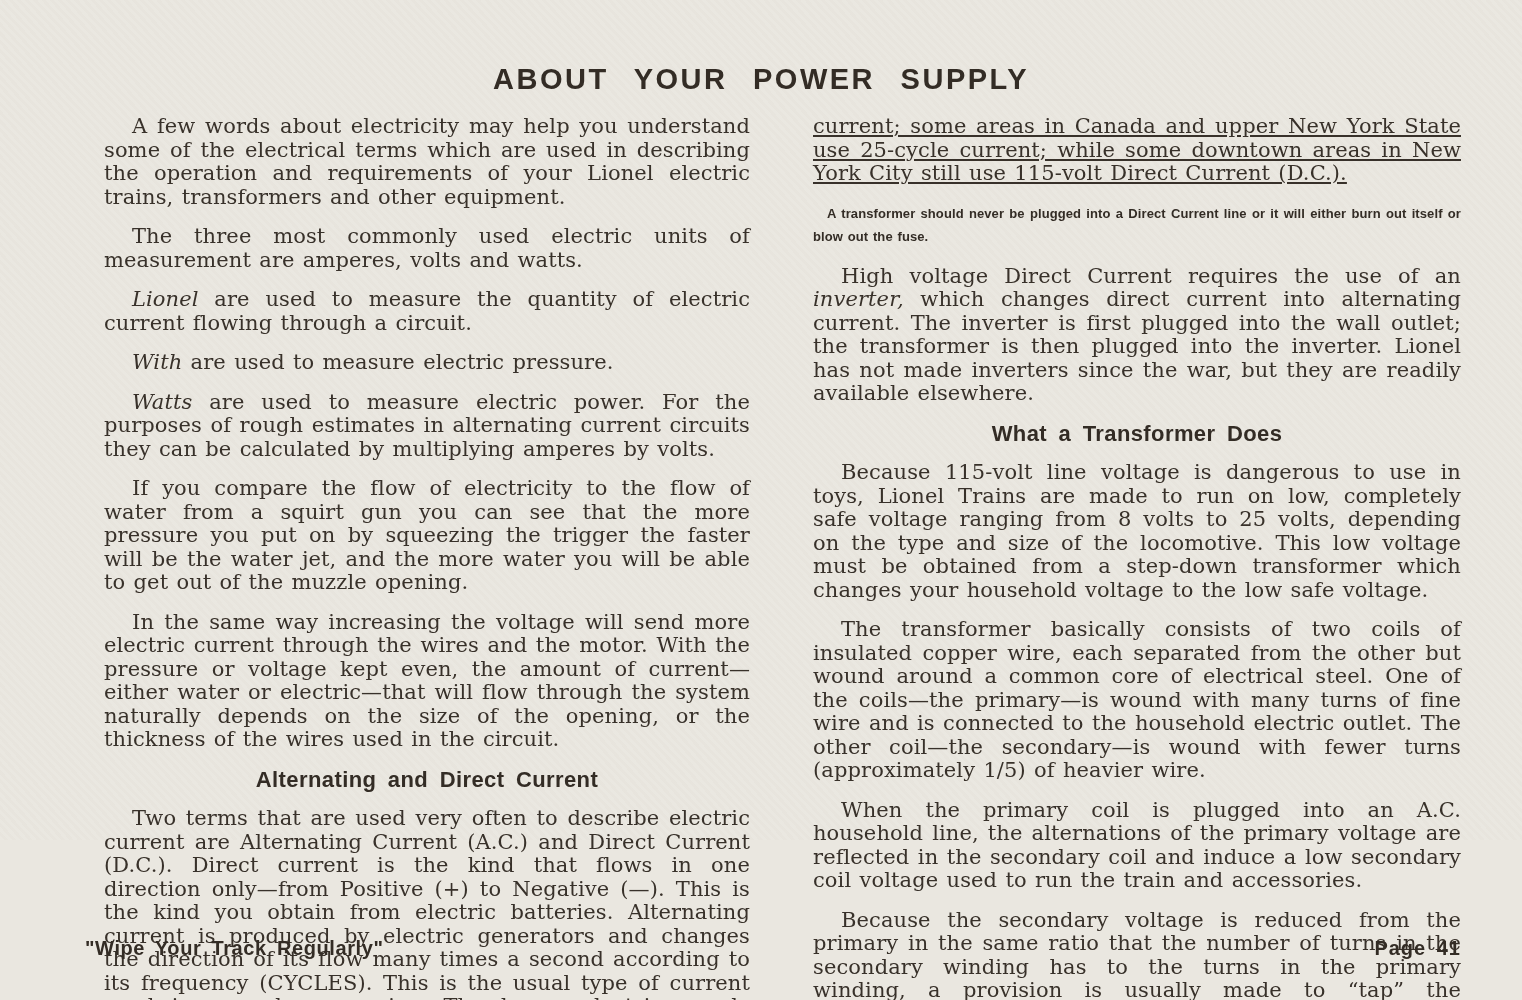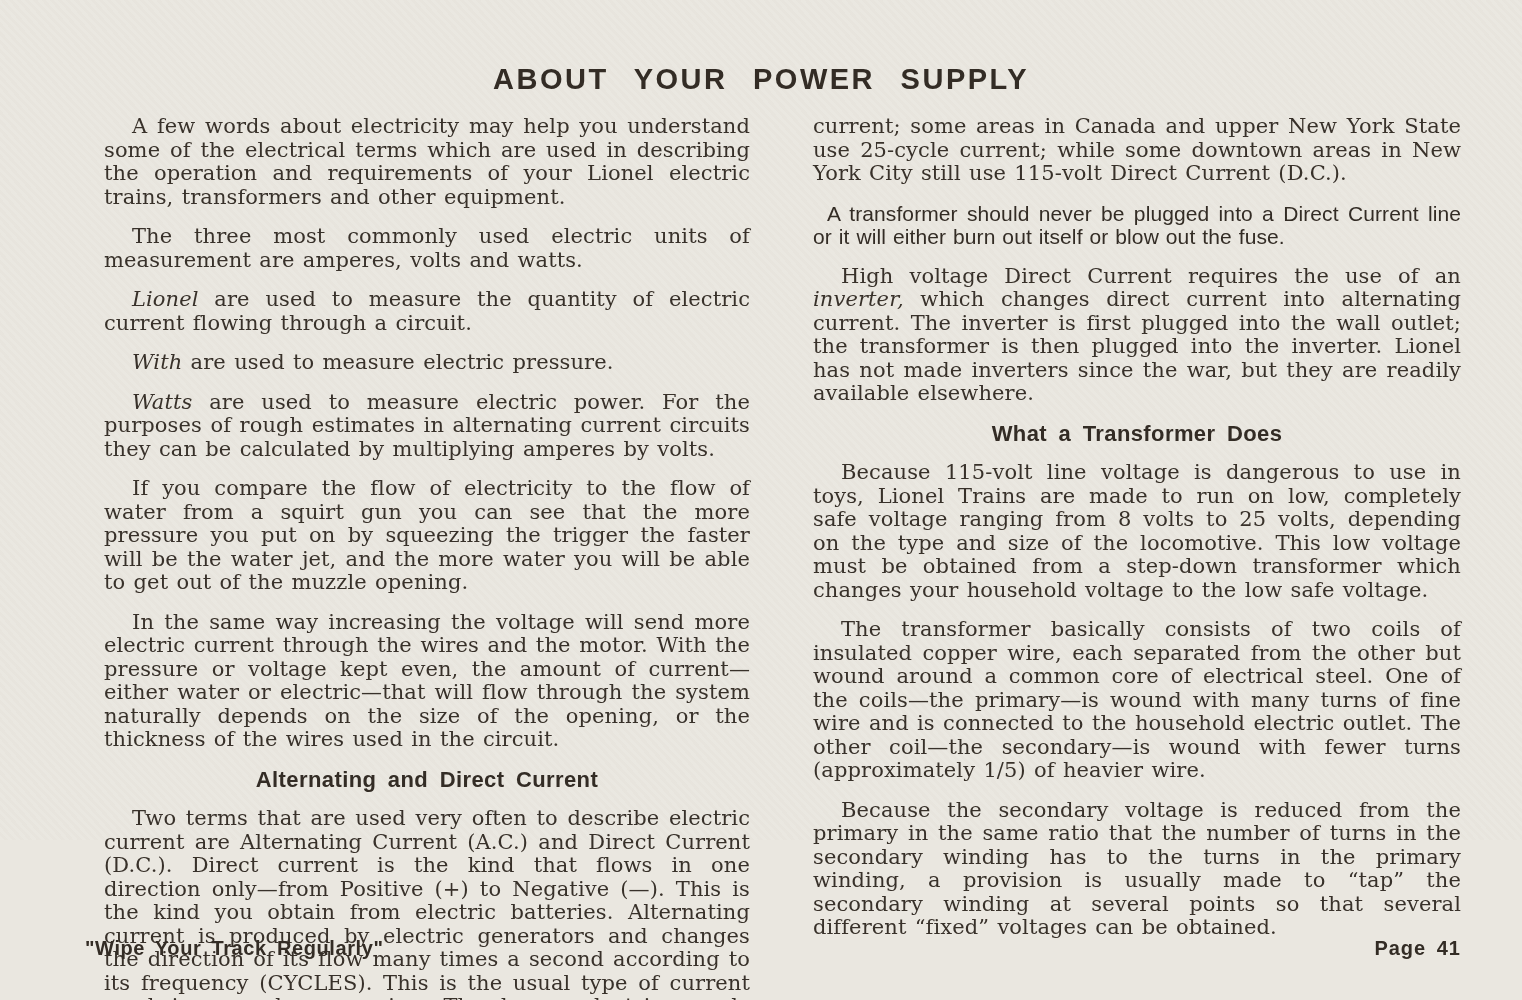--- a/index.html
+++ b/index.html
@@ -37,26 +37,26 @@
   .col-left  { left: 88px;  width: 678px; }
   .col-right { left: 797px; width: 680px; }
   .para {
     margin: 16px;
     font-size: 21px;
     line-height: 23.5px;
     letter-spacing: 0.1px;
     word-spacing: 1.5px;
     text-indent: 28px;
   }
-  .para.noindent { text-indent: 0; }
+  .para.noindent { text-indent: 0; text-decoration: underline; }
   .para .it { font-style: italic; }
   .bold-para {
     font-family: "Liberation Sans", sans-serif;
-    font-weight: 400;
-    font-size: 21px;
+    font-weight: 700;
+    font-size: 13px;
     line-height: 23.5px;
     letter-spacing: 0.1px;
     word-spacing: 1px;
     text-indent: 14px;
     color: #332c25;
   }
   .sec-heading {
     font-family: "Liberation Sans", sans-serif;
     font-weight: 700;
     font-size: 22px;
@@ -106,18 +106,19 @@
       <h2 class="sec-heading">Alternating and Direct Current</h2>
       <p class="para"><span>Two terms that are used very often to describe electric current are Alternating Current (A.C.) and Direct Current (D.C.). Direct current is the kind that flows in one direction only—from Positive (+) to Negative (—). This is the kind you obtain from electric batteries. Alternating current is produced by electric generators and changes the direction of its flow many times a second according to its frequency (CYCLES). This is the usual type of current used in your house mains. The house electric supply generally used in the United States is 115-volt, 60-cycle alternating current. Some parts of California use 50-cycle</span></p>
     </div>
   <div class="col col-right">
       <p class="para noindent"><span>current; some areas in Canada and upper New York State use 25-cycle current; while some downtown areas in New York City still use 115-volt Direct Current (D.C.).</span></p>
       <p class="para bold-para"><span>A transformer should never be plugged into a Direct Current line or it will either burn out itself or blow out the fuse.</span></p>
       <p class="para"><span>High voltage Direct Current requires the use of an </span><span class="it">inverter,</span><span> which changes direct current into alternating current. The inverter is first plugged into the wall outlet; the transformer is then plugged into the inverter. Lionel has not made inverters since the war, but they are readily available elsewhere.</span></p>
       <h2 class="sec-heading">What a Transformer Does</h2>
       <p class="para"><span>Because 115-volt line voltage is dangerous to use in toys, Lionel Trains are made to run on low, completely safe voltage ranging from 8 volts to 25 volts, depending on the type and size of the locomotive. This low voltage must be obtained from a step-down transformer which changes your household voltage to the low safe voltage.</span></p>
       <p class="para"><span>The transformer basically consists of two coils of insulated copper wire, each separated from the other but wound around a common core of electrical steel. One of the coils—the primary—is wound with many turns of fine wire and is connected to the household electric outlet. The other coil—the secondary—is wound with fewer turns (approximately 1/5) of heavier wire.</span></p>
+      <p class="para"><span>When the primary coil is plugged into an A.C. household line, the alternations of the primary voltage are reflected in the secondary coil and induce a low secondary coil voltage used to run the train and accessories.</span></p>
       <p class="para"><span>Because the secondary voltage is reduced from the primary in the same ratio that the number of turns in the secondary winding has to the turns in the primary winding, a provision is usually made to “tap” the secondary winding at several points so that several different “fixed” voltages can be obtained.</span></p>
     </div>
 
   <div class="footer-slogan">"Wipe Your Track Regularly"</div>
   <div class="page-number">Page 41</div>
 </div>
 
 </body></html>

